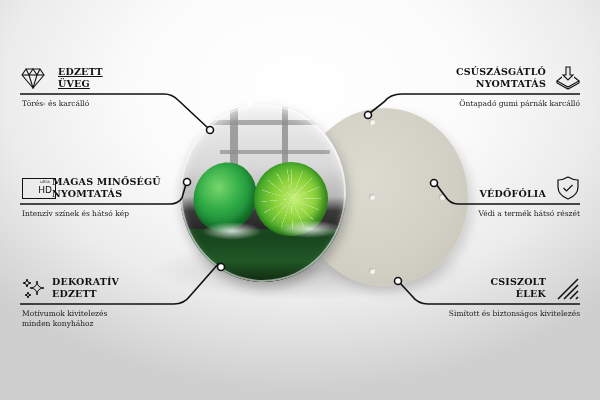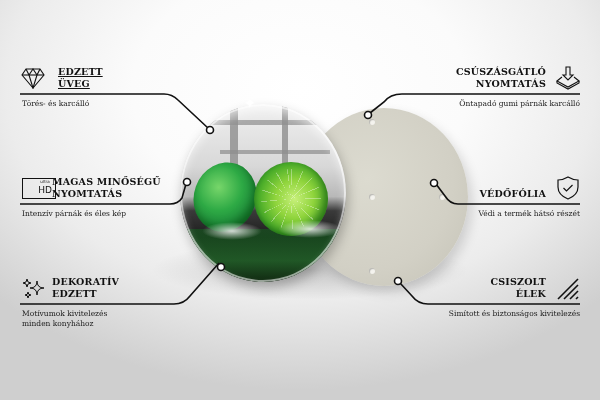--- a/index.html
+++ b/index.html
@@ -132,21 +132,21 @@
 
 <div class="callout left-c" style="left:20px; top:176px; width:160px;">
   <div class="icon" style="left:2px; top:2px; width:20px; height:19px; border:1.2px solid #111; font-family:'DejaVu Sans', sans-serif; text-align:center;padding-left:12px;">
     <div style="font-size:4px; line-height:6px;">ultra</div>
     <div style="font-size:9px; line-height:10px;">HD</div>
   </div>
   <div style="position:absolute; left:32px; top:0;">
     <div class="title" style="white-space:nowrap;">MAGAS MINŐSÉGŰ</div>
     <div class="title">NYOMTATÁS</div>
   </div>
-  <div class="desc" style="position:absolute; left:2px; top:33px; white-space:nowrap;">Intenzív párnák és éles kép</div>
+  <div class="desc" style="position:absolute; left:2px; top:33px; white-space:nowrap;">Intenzív színek és hátsó kép</div>
 </div>
 
 <div class="callout left-c" style="left:20px; top:276px; width:160px;">
   <svg class="icon" style="left:2px; top:1px;" width="24" height="24" viewBox="0 0 24 24">
     <g fill="none" stroke="#111" stroke-width="1">
       <path d="M15 4 Q15 11 22 11 Q15 11 15 18 Q15 11 8 11 Q15 11 15 4 Z"></path>
       <path d="M5 2 Q5 6 9 6 Q5 6 5 10 Q5 6 1 6 Q5 6 5 2 Z"></path>
       <path d="M6 15 Q6 18 9 18 Q6 18 6 21 Q6 18 3 18 Q6 18 6 15 Z"></path>
     </g>
   </svg>

